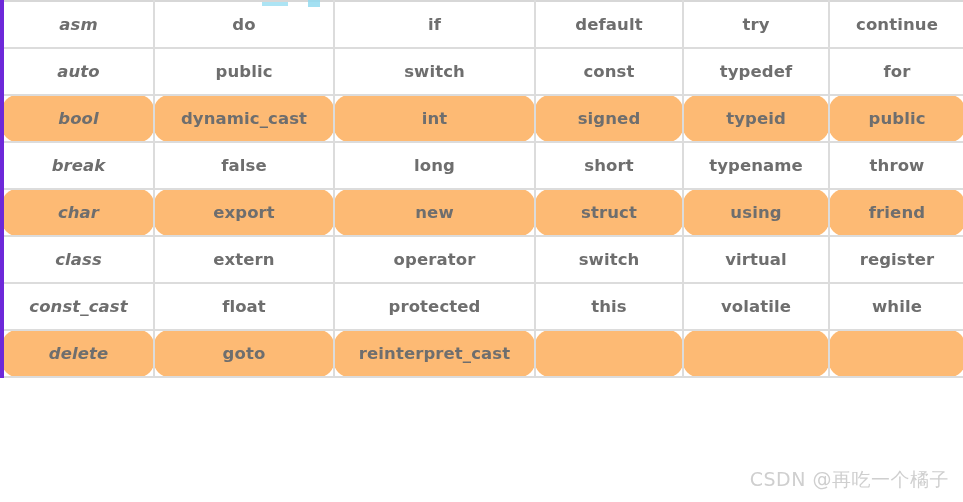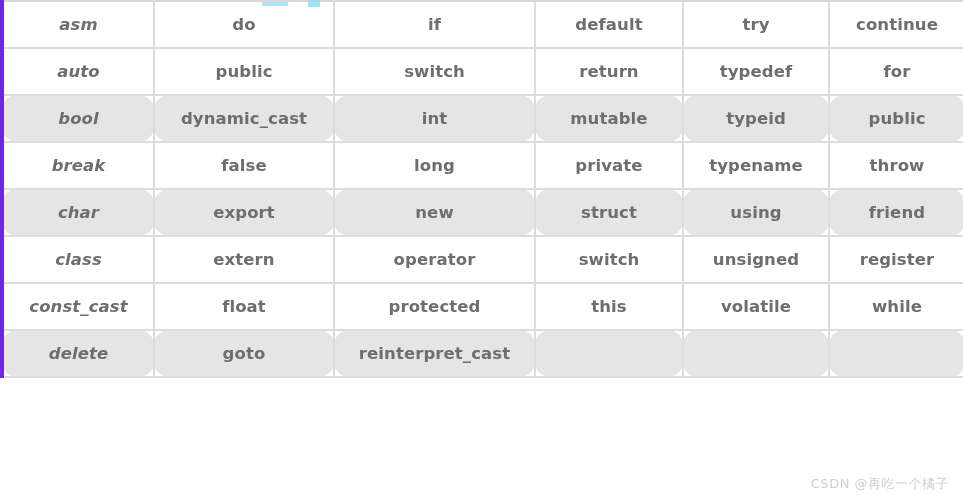--- a/index.html
+++ b/index.html
@@ -68,32 +68,32 @@
     letter-spacing: .1px;
     white-space: nowrap;
     overflow: hidden;
   }
   table.kw td:first-child {
     border-left: 4px solid #6d28d9;
     font-style: italic;
   }
 
   table.kw tr.alt td {
-    background: #e5e5e5;
+    background: #fdba74;
     border-radius: 15px;
   }
   table.kw tr.plain td {
     background: #ffffff;
   }
 
   .watermark {
     position: absolute;
     right: 14px;
     bottom: 9px;
-    font-size: 13px;
+    font-size: 19px;
     color: #cfcfcf;
     font-family: "DejaVu Sans", "Liberation Sans", sans-serif;
     letter-spacing: .5px;
     white-space: nowrap;
     pointer-events: none;
     user-select: none;
   }
 </style>
 </head>
 <body>
@@ -118,54 +118,54 @@
         <td>do</td>
         <td>if</td>
         <td>default</td>
         <td>try</td>
         <td>continue</td>
       </tr>
       <tr class="plain">
         <td>auto</td>
         <td>public</td>
         <td>switch</td>
-        <td>return</td>
+        <td>const</td>
         <td>typedef</td>
         <td>for</td>
       </tr>
       <tr class="alt">
         <td>bool</td>
         <td>dynamic_cast</td>
         <td>int</td>
-        <td>mutable</td>
+        <td>signed</td>
         <td>typeid</td>
         <td>public</td>
       </tr>
       <tr class="plain">
         <td>break</td>
         <td>false</td>
         <td>long</td>
-        <td>private</td>
+        <td>short</td>
         <td>typename</td>
         <td>throw</td>
       </tr>
       <tr class="alt">
         <td>char</td>
         <td>export</td>
         <td>new</td>
         <td>struct</td>
         <td>using</td>
         <td>friend</td>
       </tr>
       <tr class="plain">
         <td>class</td>
         <td>extern</td>
         <td>operator</td>
         <td>switch</td>
-        <td>unsigned</td>
+        <td>virtual</td>
         <td>register</td>
       </tr>
       <tr class="plain">
         <td>const_cast</td>
         <td>float</td>
         <td>protected</td>
         <td>this</td>
         <td>volatile</td>
         <td>while</td>
       </tr>

